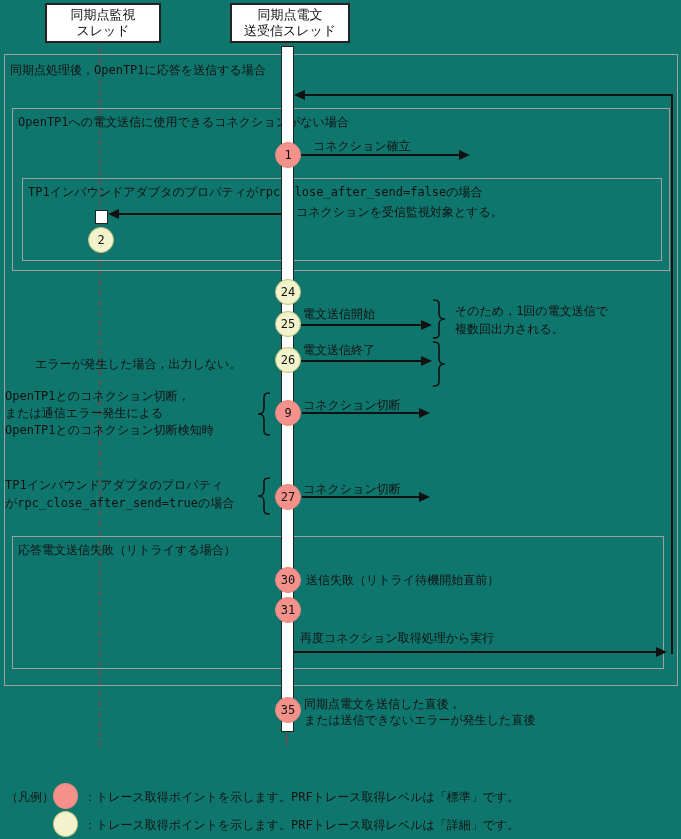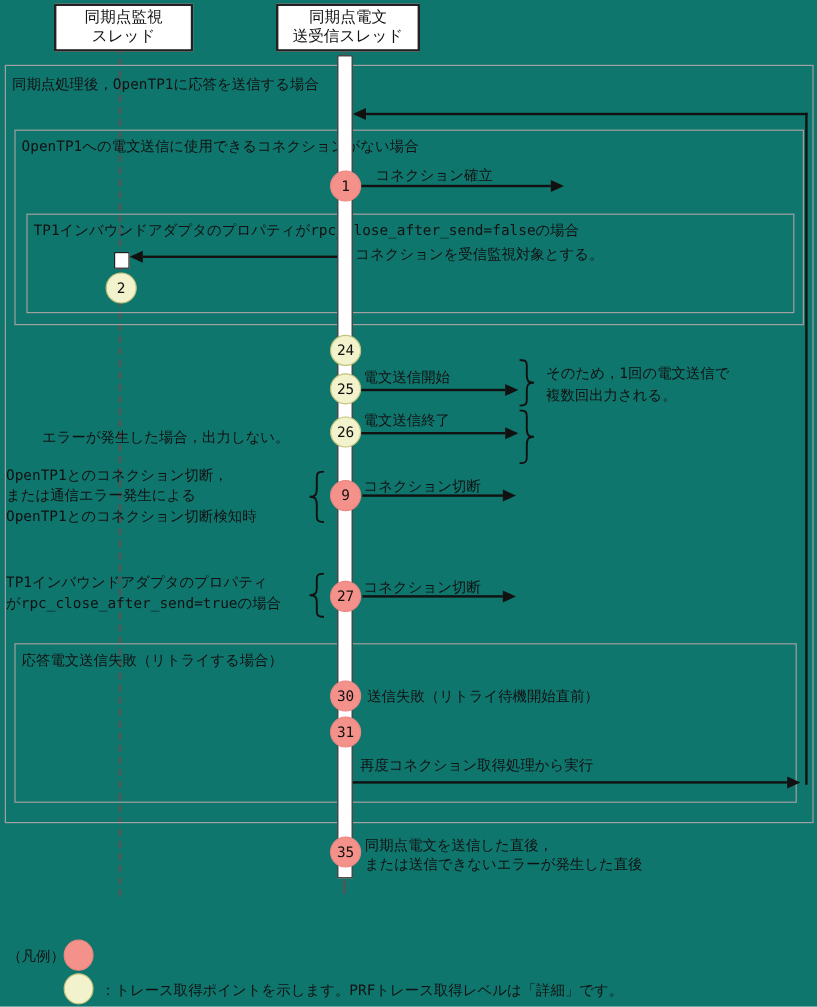--- a/index.html
+++ b/index.html
@@ -125,16 +125,17 @@
   </svg>
   <svg class="brace" style="left:256px;top:392px;" width="16" height="44" viewBox="0 0 16 44">
     <path d="M14,1 C7,1 8,4 8,9 L8,15 C8,20 7,22 2,22 C7,22 8,24 8,29 L8,35 C8,40 7,43 14,43" fill="none" stroke="#111" stroke-width="1.6"></path>
   </svg>
   <svg class="brace" style="left:256px;top:477px;" width="16" height="38" viewBox="0 0 16 38">
     <path d="M14,1 C7,1 8,4 8,8 L8,13 C8,17 7,19 2,19 C7,19 8,21 8,25 L8,30 C8,34 7,37 14,37" fill="none" stroke="#111" stroke-width="1.6"></path>
   </svg>
 
   <div class="note" style="left:6px;top:789px;">（凡例）</div>
   <div class="legend-dot std" style="left:53px;top:783px;"></div>
+  <div class="note" style="left:84px;top:789px;">：トレース取得ポイントを示します。PRFトレース取得レベルは「標準」です。</div>
   <div class="legend-dot det" style="left:53px;top:811px;"></div>
   <div class="note" style="left:84px;top:817px;">：トレース取得ポイントを示します。PRFトレース取得レベルは「詳細」です。</div>
 
 </div>
 
 </body></html>

